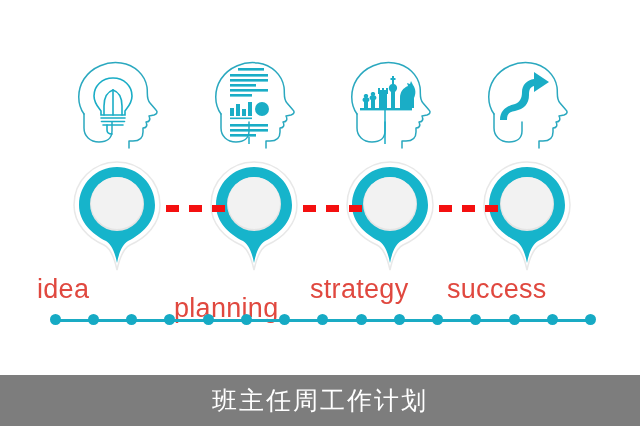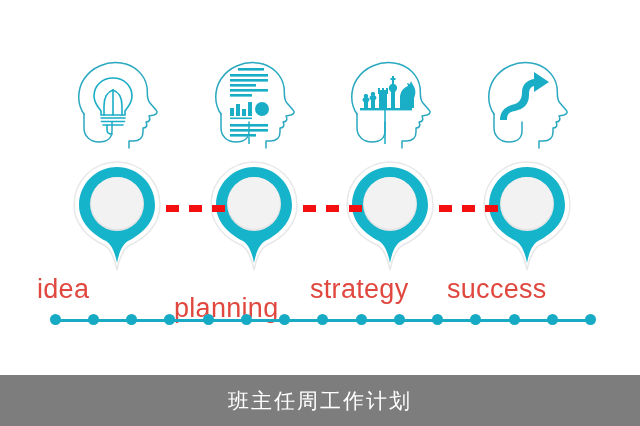--- a/index.html
+++ b/index.html
@@ -116,21 +116,21 @@
     top: 375px;
     width: 640px;
     height: 51px;
     background: #7d7d7d;
     display: flex;
     align-items: center;
     justify-content: center;
   }
   .banner-text {
     color: #ffffff;
-    font-size: 21px;
+    font-size: 25px;
     letter-spacing: 2px;
     font-family: "DejaVu Sans", sans-serif;
   }
 </style>
 </head>
 <body>
 
 <div id="stage">
 
   <div class="head-row">

